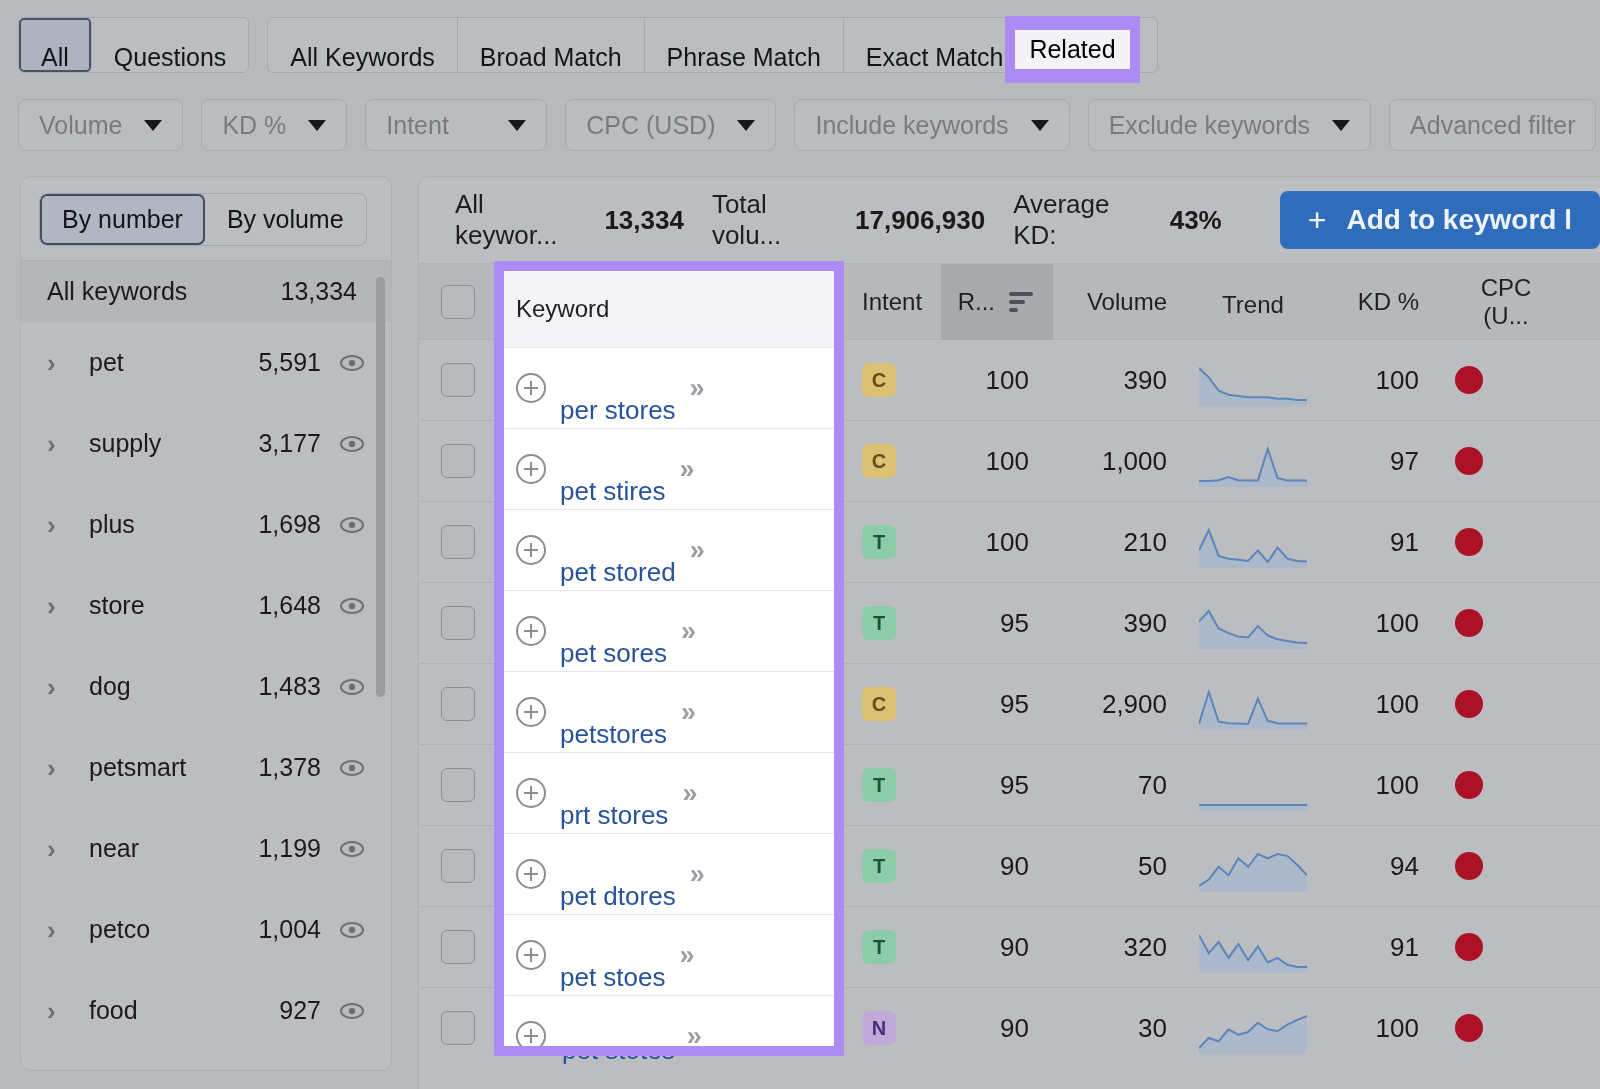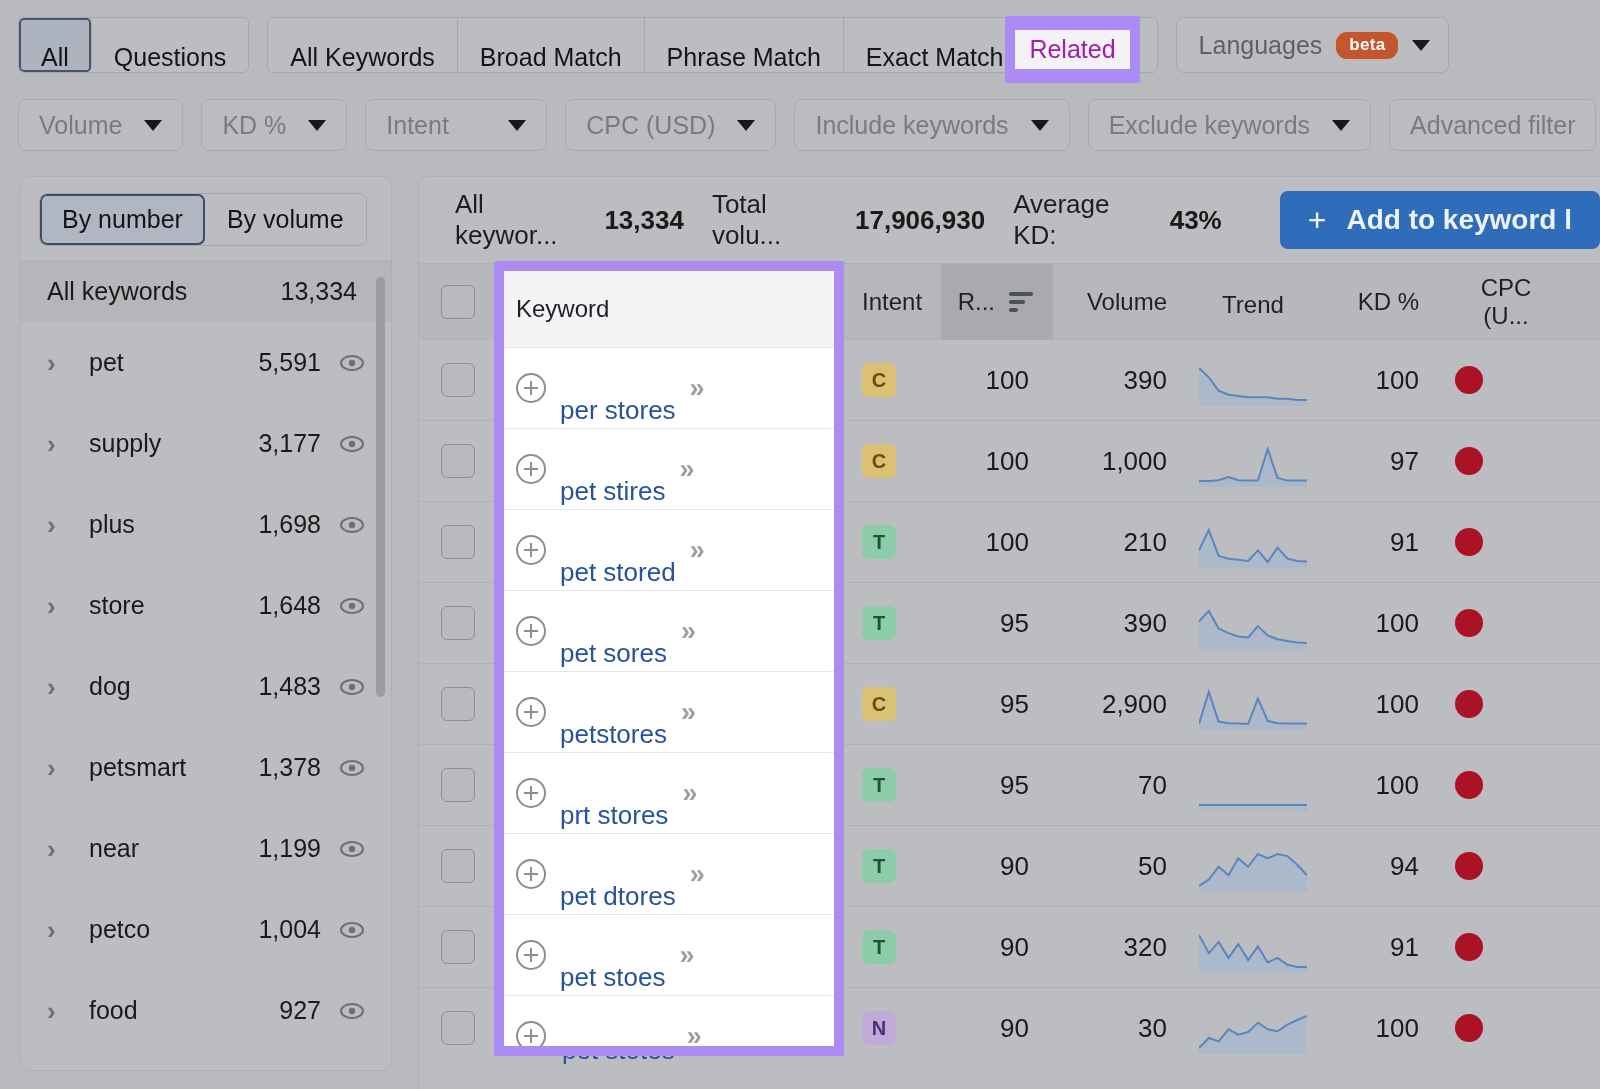--- a/index.html
+++ b/index.html
@@ -169,21 +169,21 @@
 
   .dot { width: 28px; height: 28px; border-radius: 50%; background: #ab1226; }
 
   
   .hl-related {
     position:absolute; left:1005px; top:16px; width:135px; height:67px;
     background:#ad8bf5; border-radius:2px; z-index: 5;
     display:flex; align-items:center; justify-content:center;
   }
   .hl-related .inner {
-    background:#f2f2f7; color:#a21caf; font-size:25px;
+    background:#f2f2f7; color:#000000; font-size:25px;
     padding: 5px 14px; white-space:nowrap;
   }
   .hl-col {
     position:absolute; left:494px; top:261px; width:350px; height:795px;
     background:#ad8bf5; border-radius:2px; z-index: 6; padding: 10px;
   }
   .hl-col .inner { background:#ffffff; width:100%; height:100%; overflow:hidden; }
   .hl-col .hrow {
     height: 81px; display:flex; align-items:center; padding-left: 12px; gap: 14px;
     border-top: 1px solid #e6e6ea; font-size: 26px; background:#fff;
@@ -217,25 +217,20 @@
         </div>
       <div class="tab">
           <span>Phrase Match</span>
         </div>
       <div class="tab">
           <span>Exact Match</span>
         </div>
       <div class="tab">
           <span style="visibility:hidden">Related</span>
         </div>
-    </div>
-    <div class="langbtn">
-      <span>Languages</span>
-      <span class="beta">beta</span>
-      <span class="caret"></span>
     </div>
   </div>
 
   <div class="filterrow" style="top:90px">
     <div class="filterbtn">
       <span>Volume</span>
       <span class="caret"></span>
     </div>
     <div class="filterbtn">
       <span>KD %</span>

